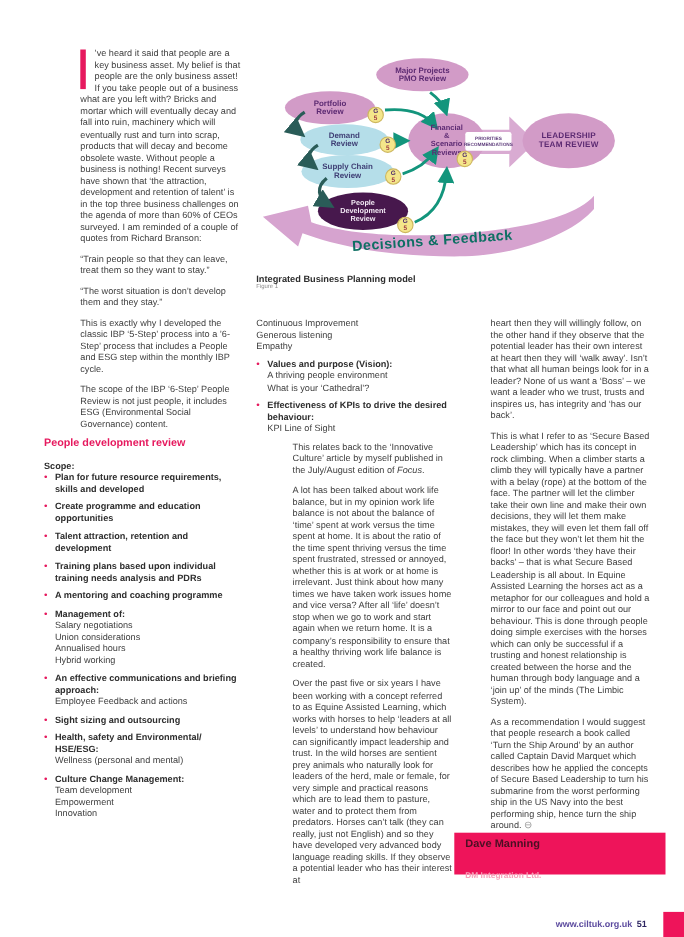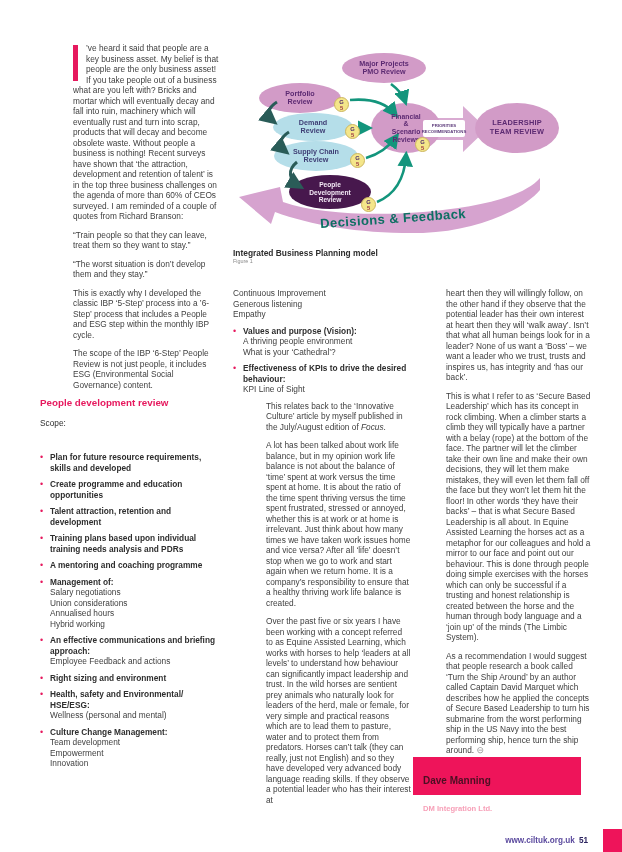--- a/index.html
+++ b/index.html
@@ -10,21 +10,21 @@
   }
   .col { position:absolute; font-size:8.3px; line-height:10.5px; }
   .col p { margin-bottom:8px;margin-left:33px; }
   #left-col  { left:40px;  top:43px;  width:179px; }
   #mid-col   { left:233px; top:288px; width:178px; }
   #right-col { left:413px; top:288px; width:179px; }
 
   .dropbar { float:left; width:5px; height:36px; background:#e6195e; margin:2px 8px 2px 0; }
 
   .section-heading { color:#e6195e; font-weight:bold; font-size:9.8px; margin:6px 0 9px 0; }
-  .scope { font-weight:normal; color:#2e2e2e; margin-bottom:24px; }
+  .scope { font-weight:bold; color:#2e2e2e; margin-bottom:0; }
 
   .bullet { position:relative; padding-left:10px; margin-bottom:6px; }
   .bullet::before { content:"•"; position:absolute; left:0; top:0; color:#e6195e; font-size:9px; }
   .bullet .head { font-weight:bold; color:#2e2e2e; display:block; }
   .bullet .sub, .pre-lines { display:block; white-space:pre-line; color:#3e3e3e; font-weight:normal; }
   .pre-lines { margin-bottom:6px; }
 
   .italic { font-style:italic; }
   .end-mark { color:#9a9a9a; font-size:9px; }
 
@@ -53,22 +53,22 @@
     font-size:13px; color:#0e6f63; letter-spacing:0.4px;
     transform:rotate(-4deg);
   }
 
   .fig-caption { position:absolute; left:233px; top:248px; }
   .fig-caption .t { font-size:8.4px; font-weight:bold; color:#2d2d2d; }
   .fig-caption .s { font-size:5.4px; color:#8a8a8a; }
 
   
   #author-card {
-    position:absolute; left:413px; top:757px; width:168px; height:38px;
-    background:#ee145a; padding:18px 10px;
+    position:absolute; left:413px; top:757px; width:192px; height:38px;
+    background:#ee145a; padding:5px 10px;
   }
   #author-card .name { font-size:10px; font-weight:bold; color:#4b0f23; }
   #author-card .company { font-size:7.6px; font-weight:bold; color:#f7a0b8; margin-top:18px; }
 
   #footer { position:absolute; right:34px; top:836px; font-size:8.2px; font-weight:bold; color:#5b4a9e; }
   #footer .pn { color:#2c2460; margin-left:4px; }
   #corner-tab { position:absolute; right:0; bottom:0; width:19px; height:23px; background:#ee145a; }
 </style>
 </head>
 <body>
@@ -109,21 +109,21 @@
         <span class="sub">Salary negotiations
 Union considerations
 Annualised hours
 Hybrid working</span>
       </div>
     <div class="bullet">
         <span class="head">An effective communications and briefing approach:</span>
         <span class="sub">Employee Feedback and actions</span>
       </div>
     <div class="bullet">
-        <span class="head">Right sizing and environment</span>
+        <span class="head">Sight sizing and outsourcing</span>
         <span class="sub"></span>
       </div>
     <div class="bullet">
         <span class="head">Health, safety and Environmental/ HSE/ESG:</span>
         <span class="sub">Wellness (personal and mental)</span>
       </div>
     <div class="bullet">
         <span class="head">Culture Change Management:</span>
         <span class="sub">Team development
 Empowerment

